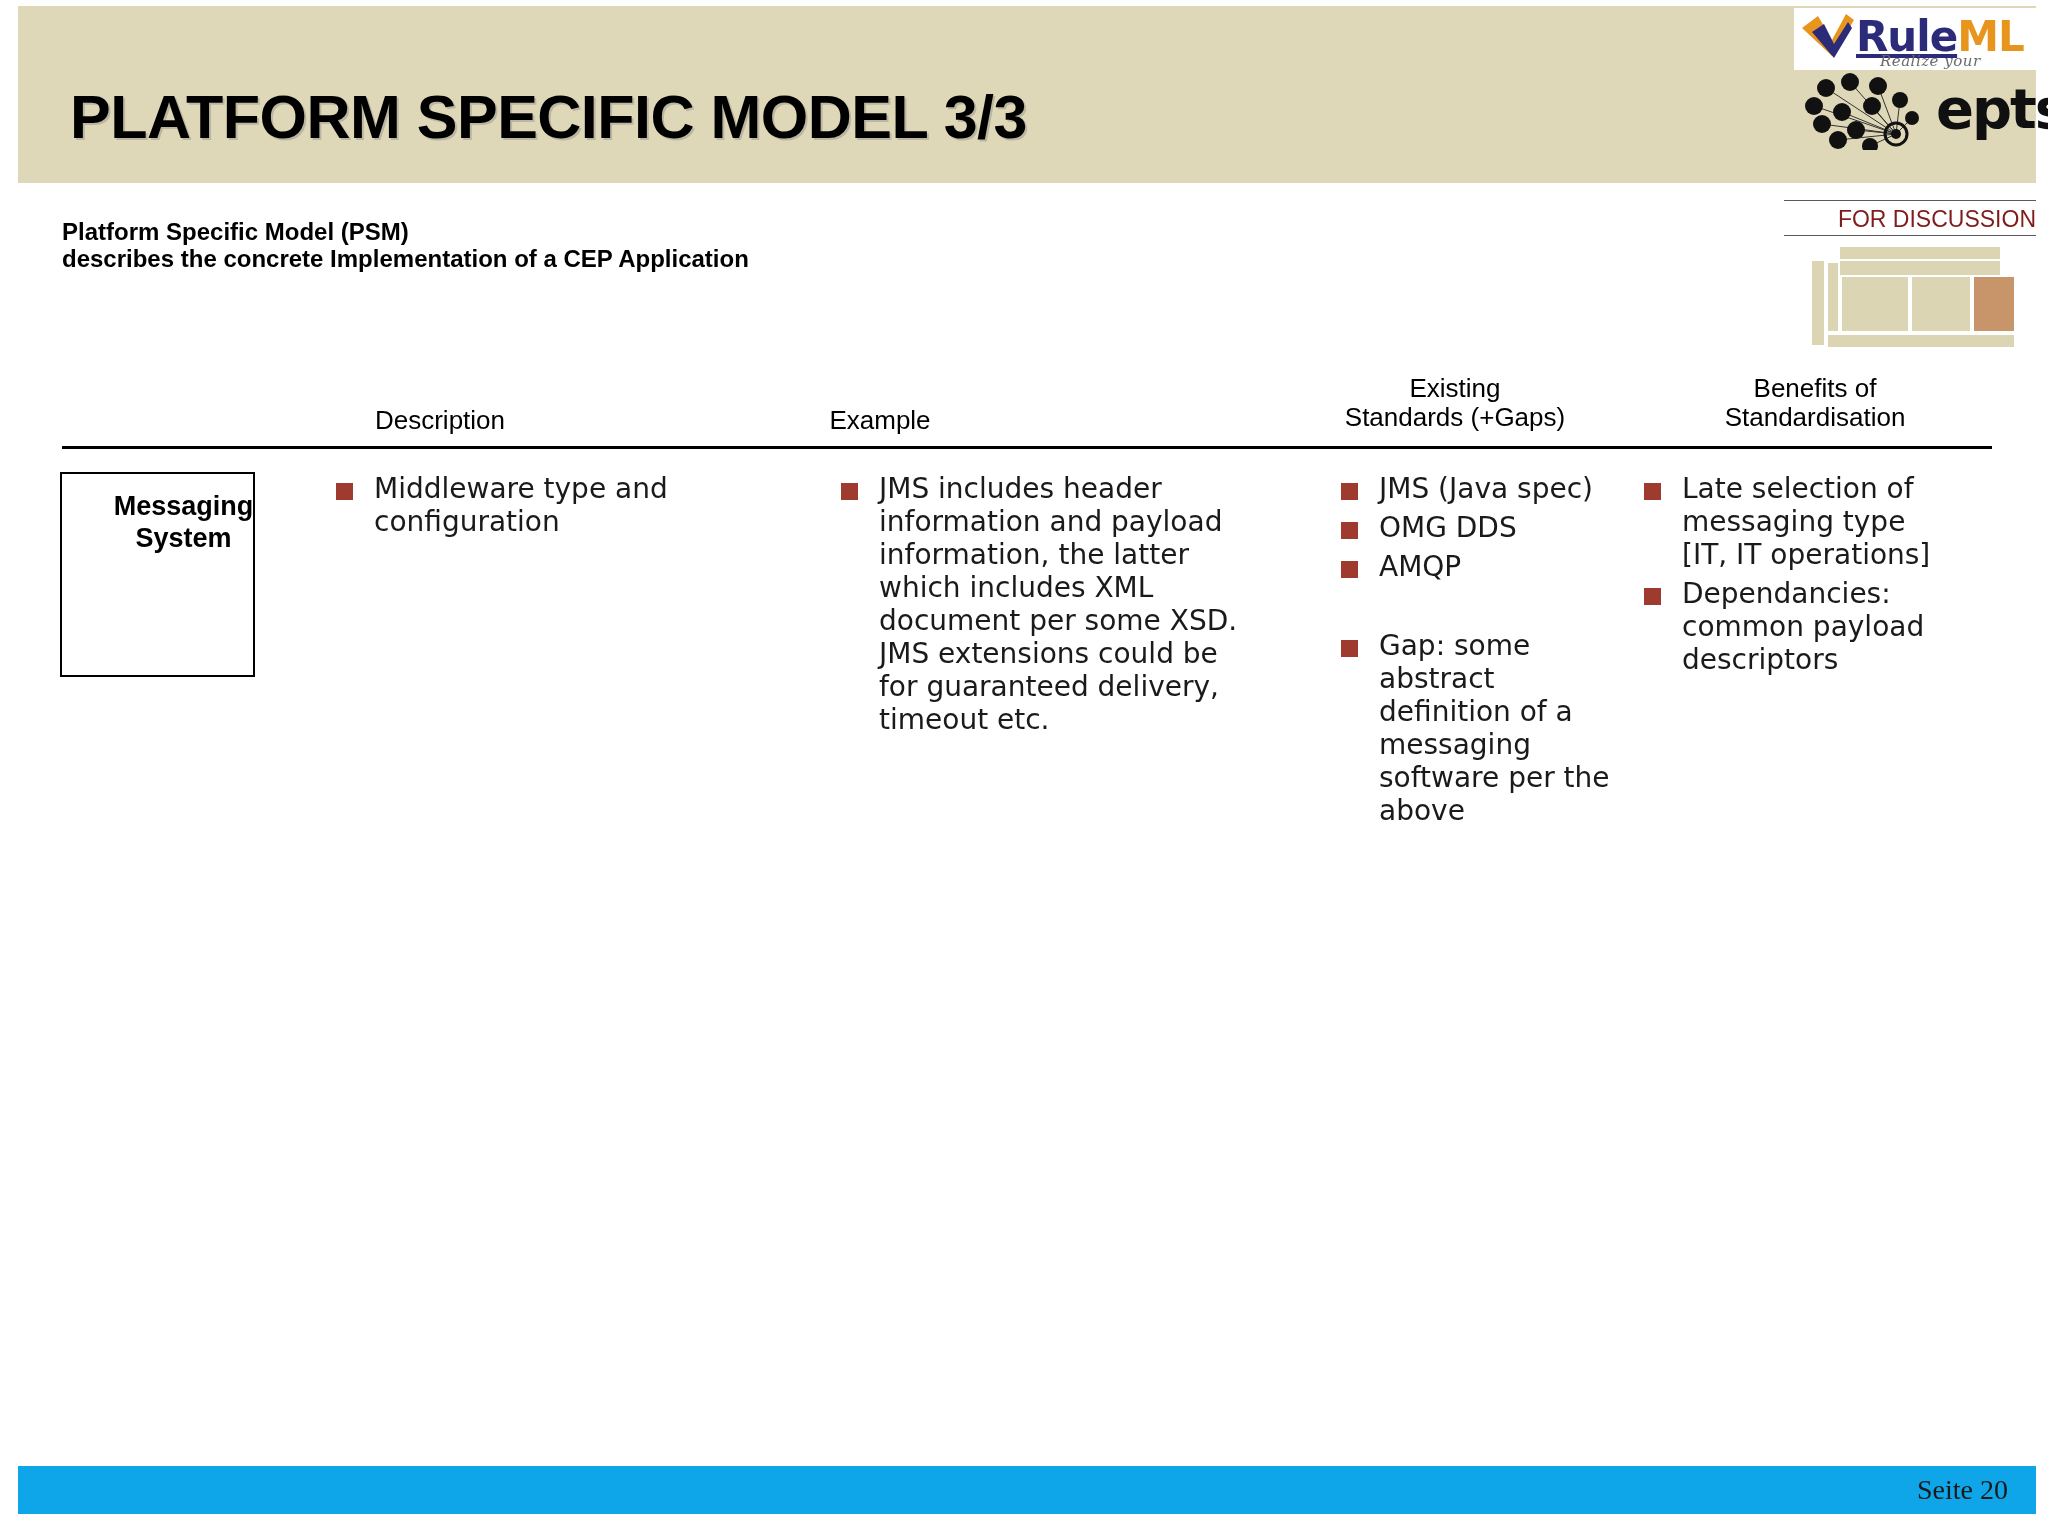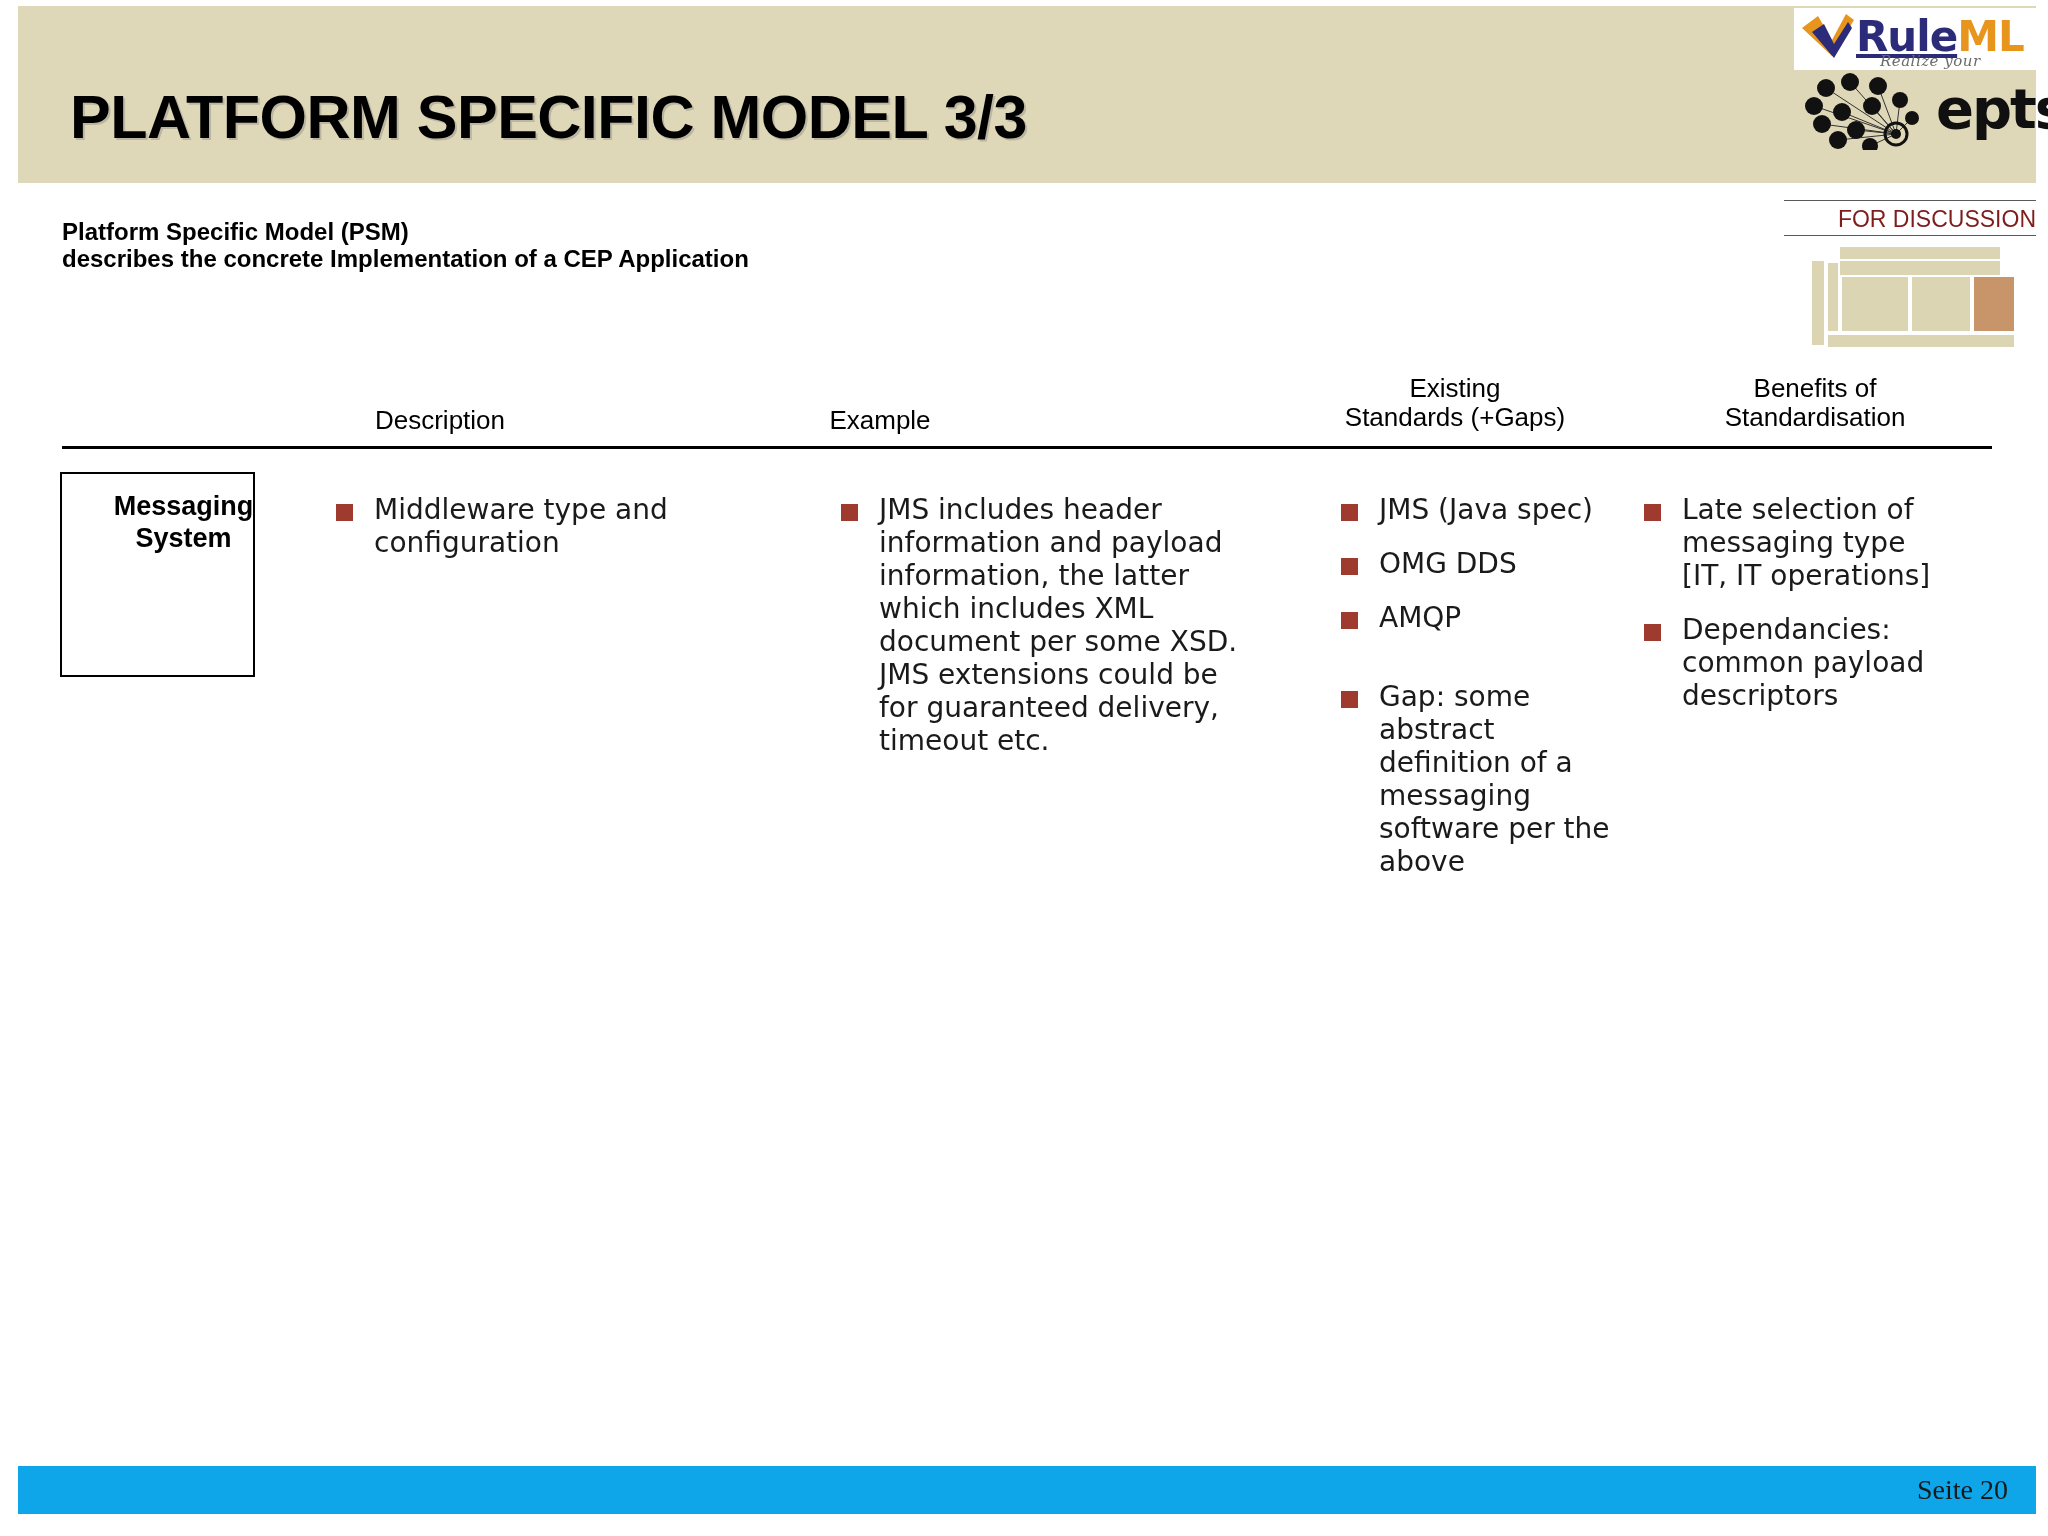--- a/index.html
+++ b/index.html
@@ -180,21 +180,20 @@
   
   .bullet-col { position: absolute; }
   .bullet-item {
     position: relative;
     padding-left: 44px;
     margin-bottom: 6px;
     font-size: 28px;
     line-height: 1.18;
     color: #1a1a1a;
     font-family: "DejaVu Sans", sans-serif;
-    margin-top: 21px;
   }
   .bullet-item::before {
     content: "";
     position: absolute;
     left: 6px;
     top: 11px;
     width: 17px;
     height: 17px;
     background: #9E3B2E;
   }

